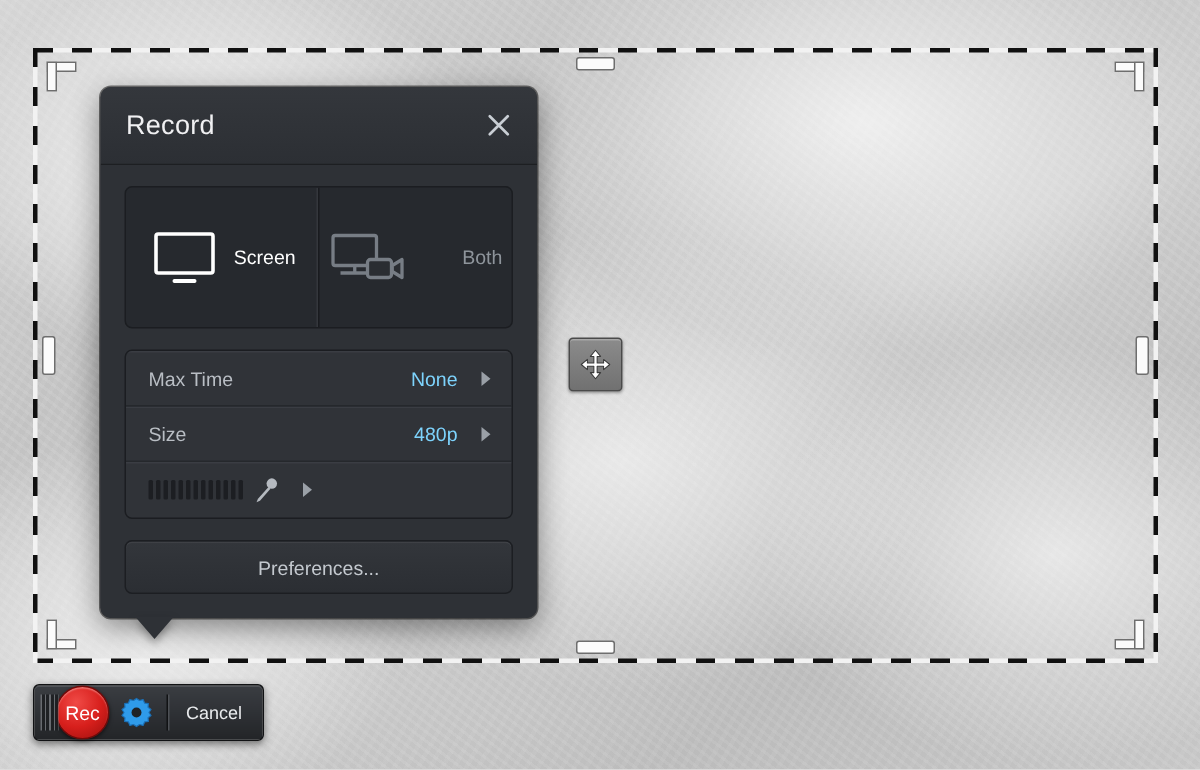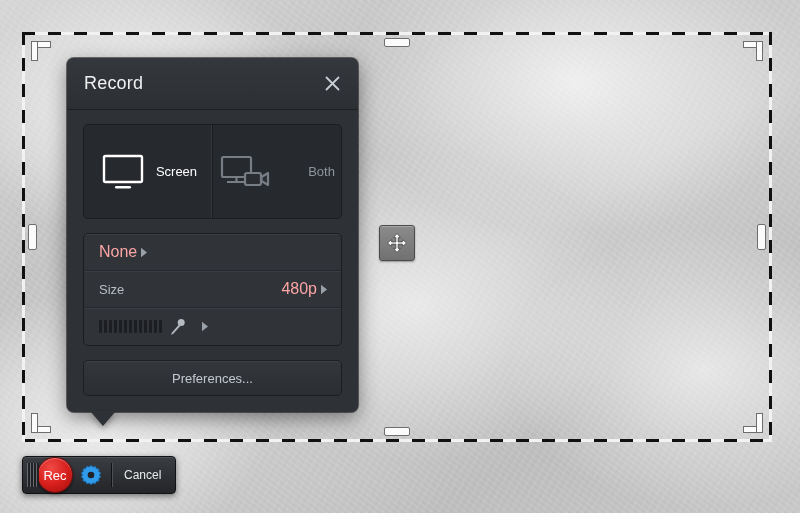--- a/index.html
+++ b/index.html
@@ -218,22 +218,23 @@
     cursor: pointer;
     box-sizing: border-box;
   }
   .row:last-child { border-bottom: none; }
   .row-label {
     flex: 1;
     font-size: 13px;
     color: #b9bec4;
   }
   .row-value {
-    font-size: 16px;
-    color: #fca5a5;
+    font-size: 13px;
+    color: #7dd3fc;
+    margin-right: 12px;
   }
   .row-arrow {
     width: 14px;
     display: flex;
     justify-content: center;
     align-items: center;
   }
   .row-media {
     display: flex;
     align-items: center;
@@ -418,20 +419,21 @@
             <path d="M42.5 25 L49 21 V33 L42.5 29 Z" fill="#2a2d32" stroke="#777d85" stroke-width="2.2" stroke-linejoin="round"></path>
           </svg>
           <div class="mode-label">Both</div>
         </div>
 
       </div>
 
       <div class="rows">
 
         <div class="row">
+          <div class="row-label">Max Time</div>
           <div class="row-value">None</div>
           <div class="row-arrow">
             <svg width="8" height="11" viewBox="0 0 8 11">
                 <path d="M1 0.7 L7 5.5 L1 10.3 Z" fill="#9aa0a7"></path>
               </svg>
           </div>
         </div>
 
         <div class="row">
           <div class="row-label">Size</div>

